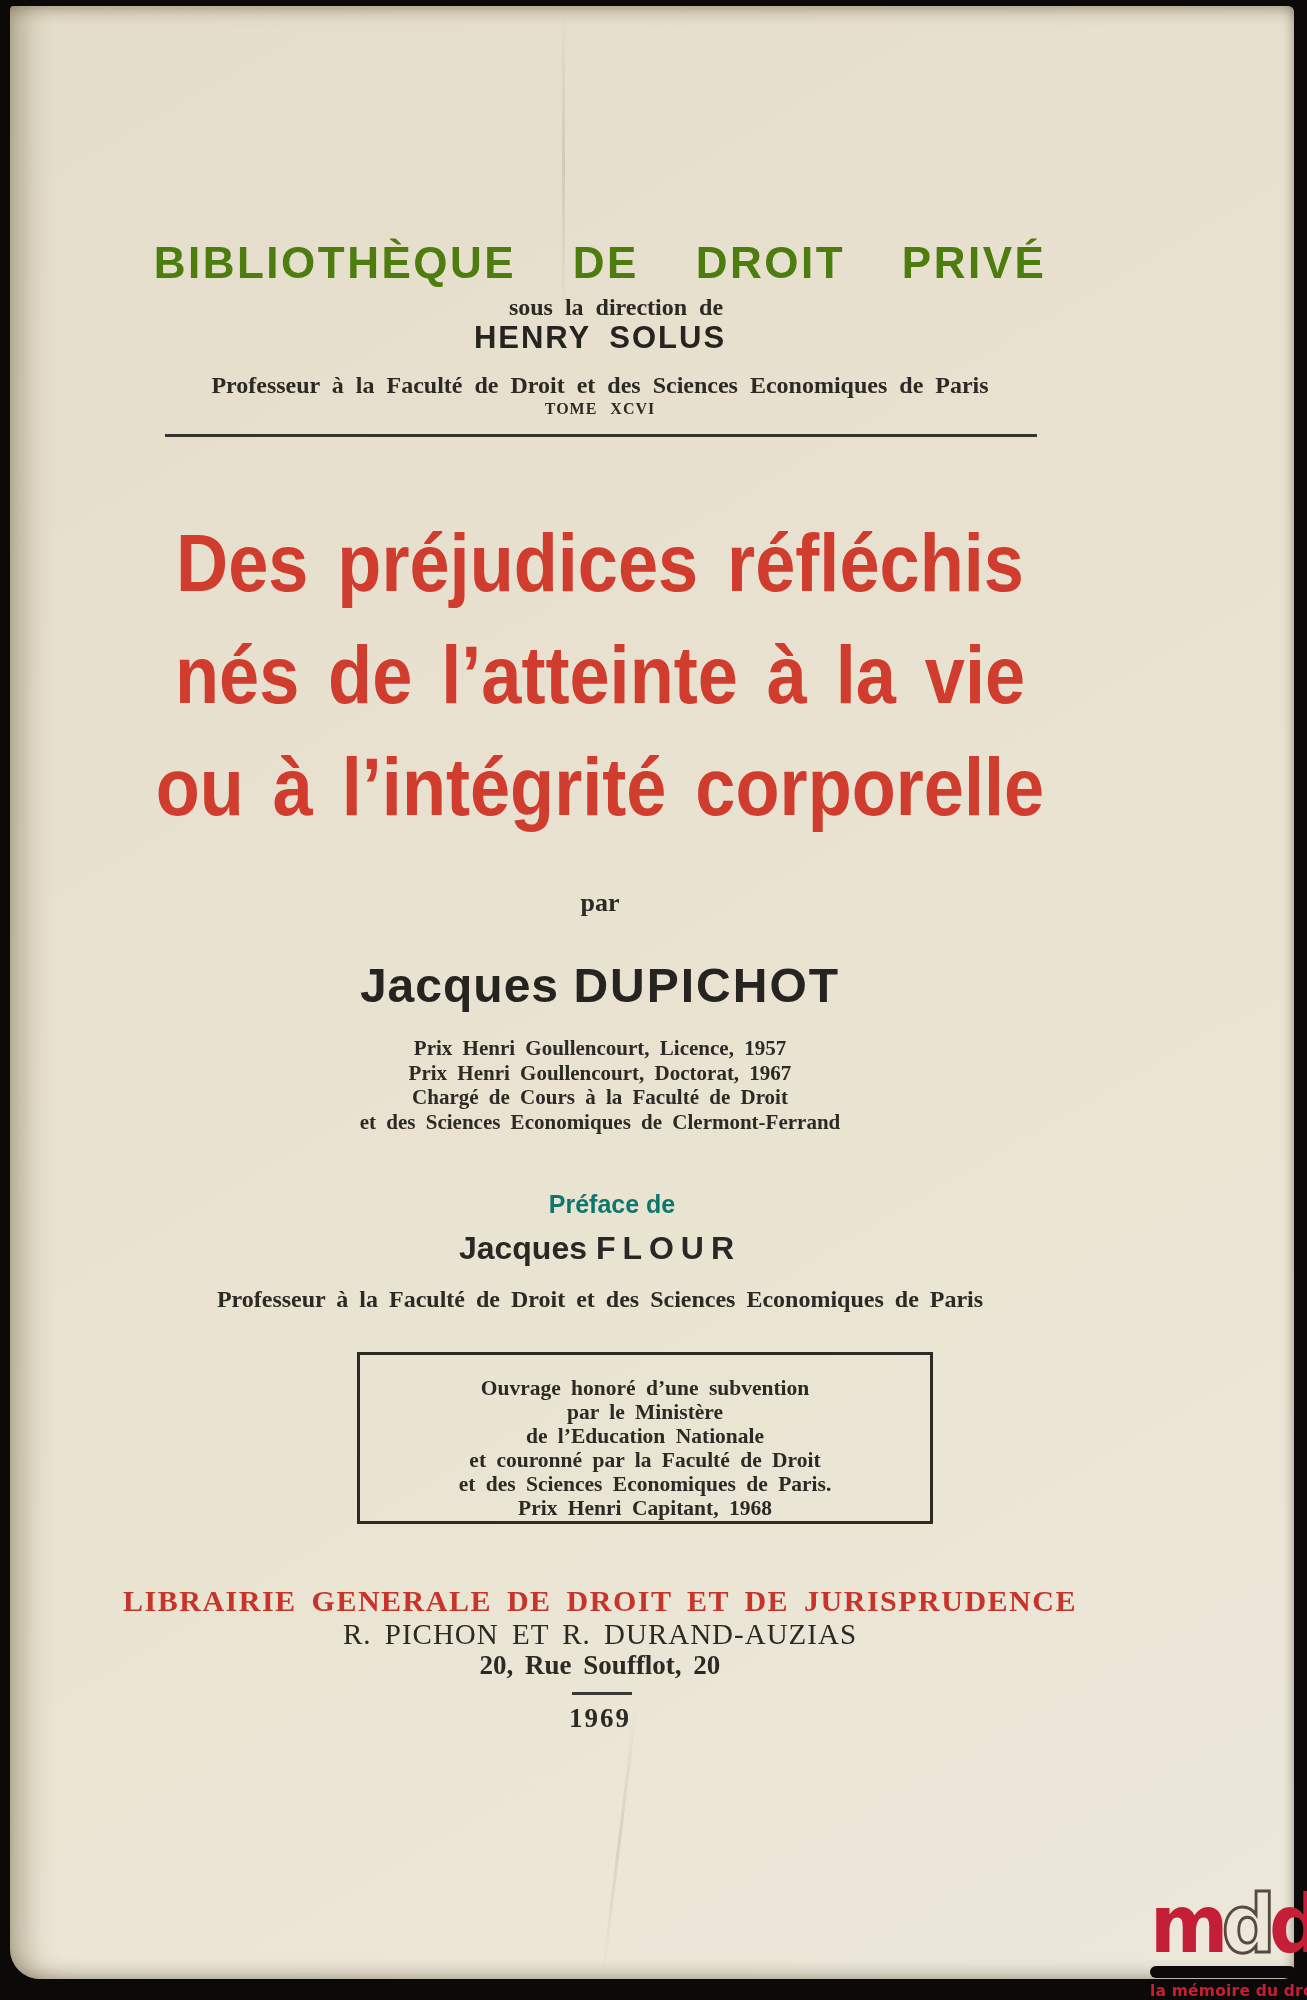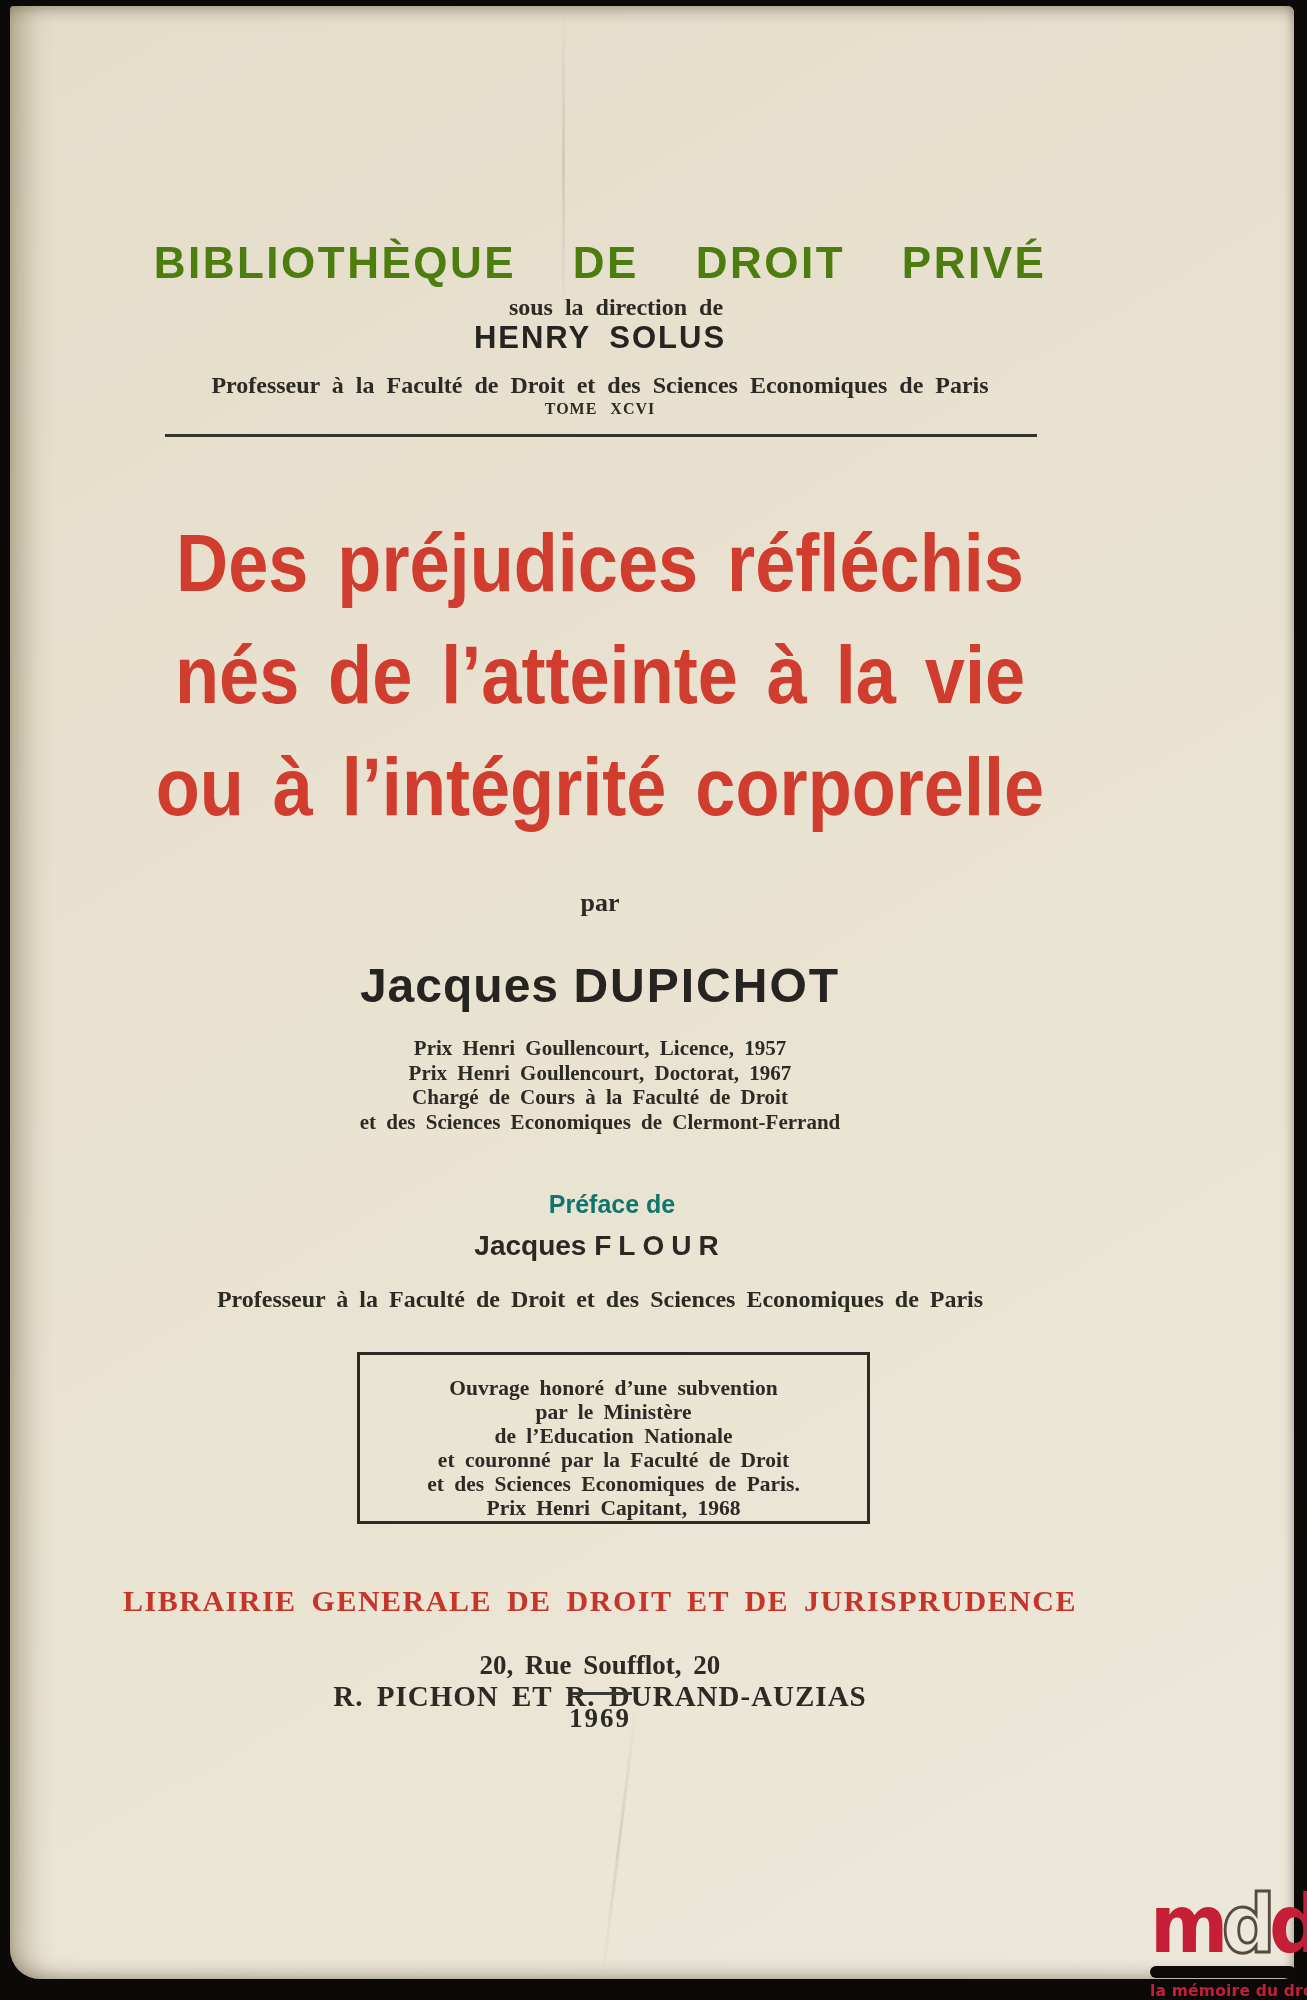--- a/index.html
+++ b/index.html
@@ -41,33 +41,33 @@
     transform:scaleX(.88);transform-origin:50% 50%;word-spacing:10px;letter-spacing:0;}
   .bt1{top:517px;} .bt2{top:629px;} .bt3{top:741px;}
   
   .byline{top:888px;font-size:26px;font-weight:700;}
   .author-name{top:958px;font-family:"Liberation Sans",sans-serif;font-weight:700;
     font-size:48px;color:#262420;letter-spacing:1px;}
   .author-name .last{letter-spacing:2px;}
   .credentials{top:1036px;font-size:21px;font-weight:700;line-height:24.5px;word-spacing:5px;}
   
   .preface-label{top:1190px;font-family:"Liberation Sans",sans-serif;font-weight:700;font-size:25px;color:#0f766e;padding-left:12px;}
-  .preface-author{top:1230px;font-family:"Liberation Sans",sans-serif;font-weight:700;font-size:28px;color:#2a2824;}
+  .preface-author{top:1230px;font-family:"Liberation Sans",sans-serif;font-weight:700;font-size:32px;color:#2a2824;}
   .preface-author .last{letter-spacing:7px;}
   .preface-role{top:1286px;font-size:24px;font-weight:700;word-spacing:5px;}
   
-  .award-box{position:absolute;left:357px;top:1352px;width:513px;height:172px;
+  .award-box{position:absolute;left:357px;top:1352px;width:576px;height:172px;
     border:3px solid #2e2b26;box-sizing:border-box;}
   .award-lines{position:absolute;left:0;right:0;top:21px;text-align:center;
     font-size:21.5px;font-weight:700;line-height:24px;word-spacing:5px;}
   
   .imprint-city{top:1556px;font-size:26px;font-weight:700;letter-spacing:10px;}
   .imprint-publisher{top:1584px;font-size:30px;font-weight:700;letter-spacing:1.5px;word-spacing:6px;
     color:var(--color-imprint_red,#c73429);}
-  .imprint-press{top:1680px;font-size:29px;font-weight:700;letter-spacing:1px;word-spacing:5px;}
+  .imprint-press{top:1618px;font-size:29px;font-weight:400;letter-spacing:1px;word-spacing:5px;}
   .imprint-address{top:1650px;font-size:27px;font-weight:700;word-spacing:5px;}
   .year-rule{position:absolute;left:572px;top:1692px;width:60px;height:3px;background:#3a3832;}
   .imprint-year{top:1703px;font-size:27px;font-weight:700;letter-spacing:2px;}
   
   .watermark{position:absolute;left:1150px;top:1886px;width:150px;z-index:5;}
   .wm-logo{font-family:"DejaVu Sans",sans-serif;font-weight:800;font-size:80px;line-height:78px;
     letter-spacing:-7px;transform:scaleX(.94);transform-origin:0 50%;white-space:nowrap;}
   .wm-logo .red{color:var(--color-logo_red,#c51f38);}
   .wm-logo .outline{color:transparent;-webkit-text-stroke:3px #574a40;}
   .wm-bar{margin-top:2px;width:146px;height:12px;background:#0c0b09;border-radius:7px;}

